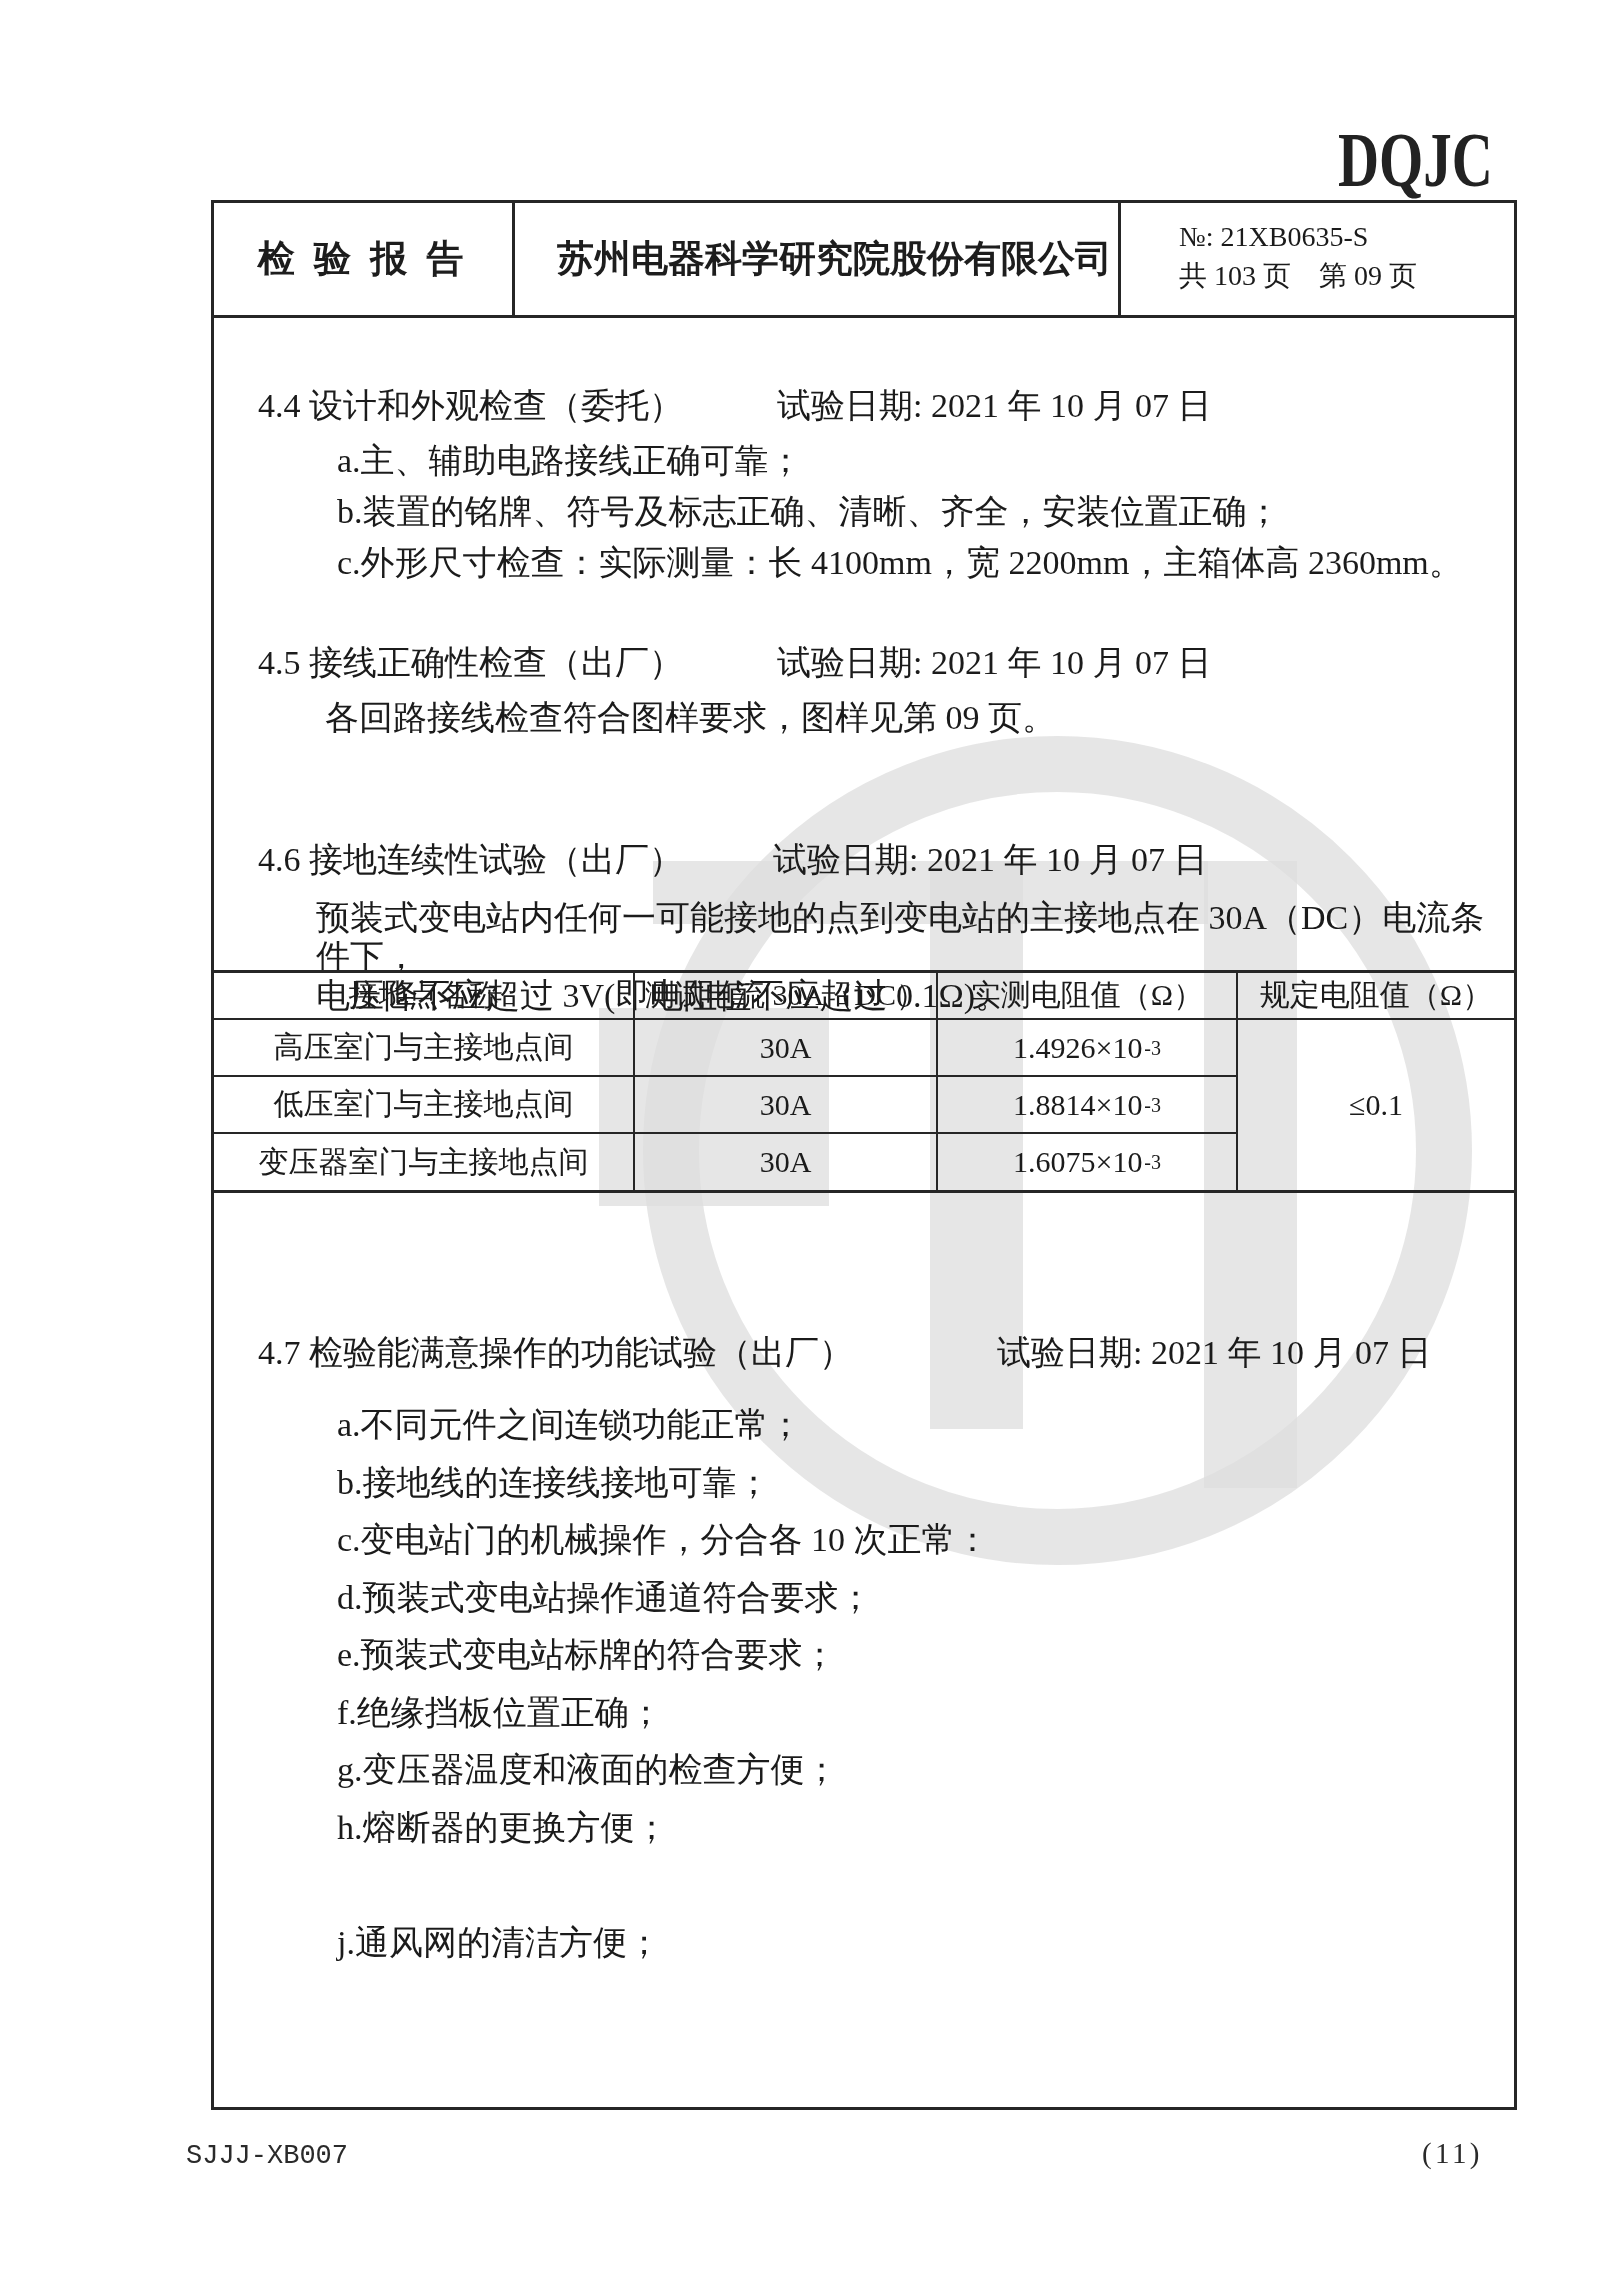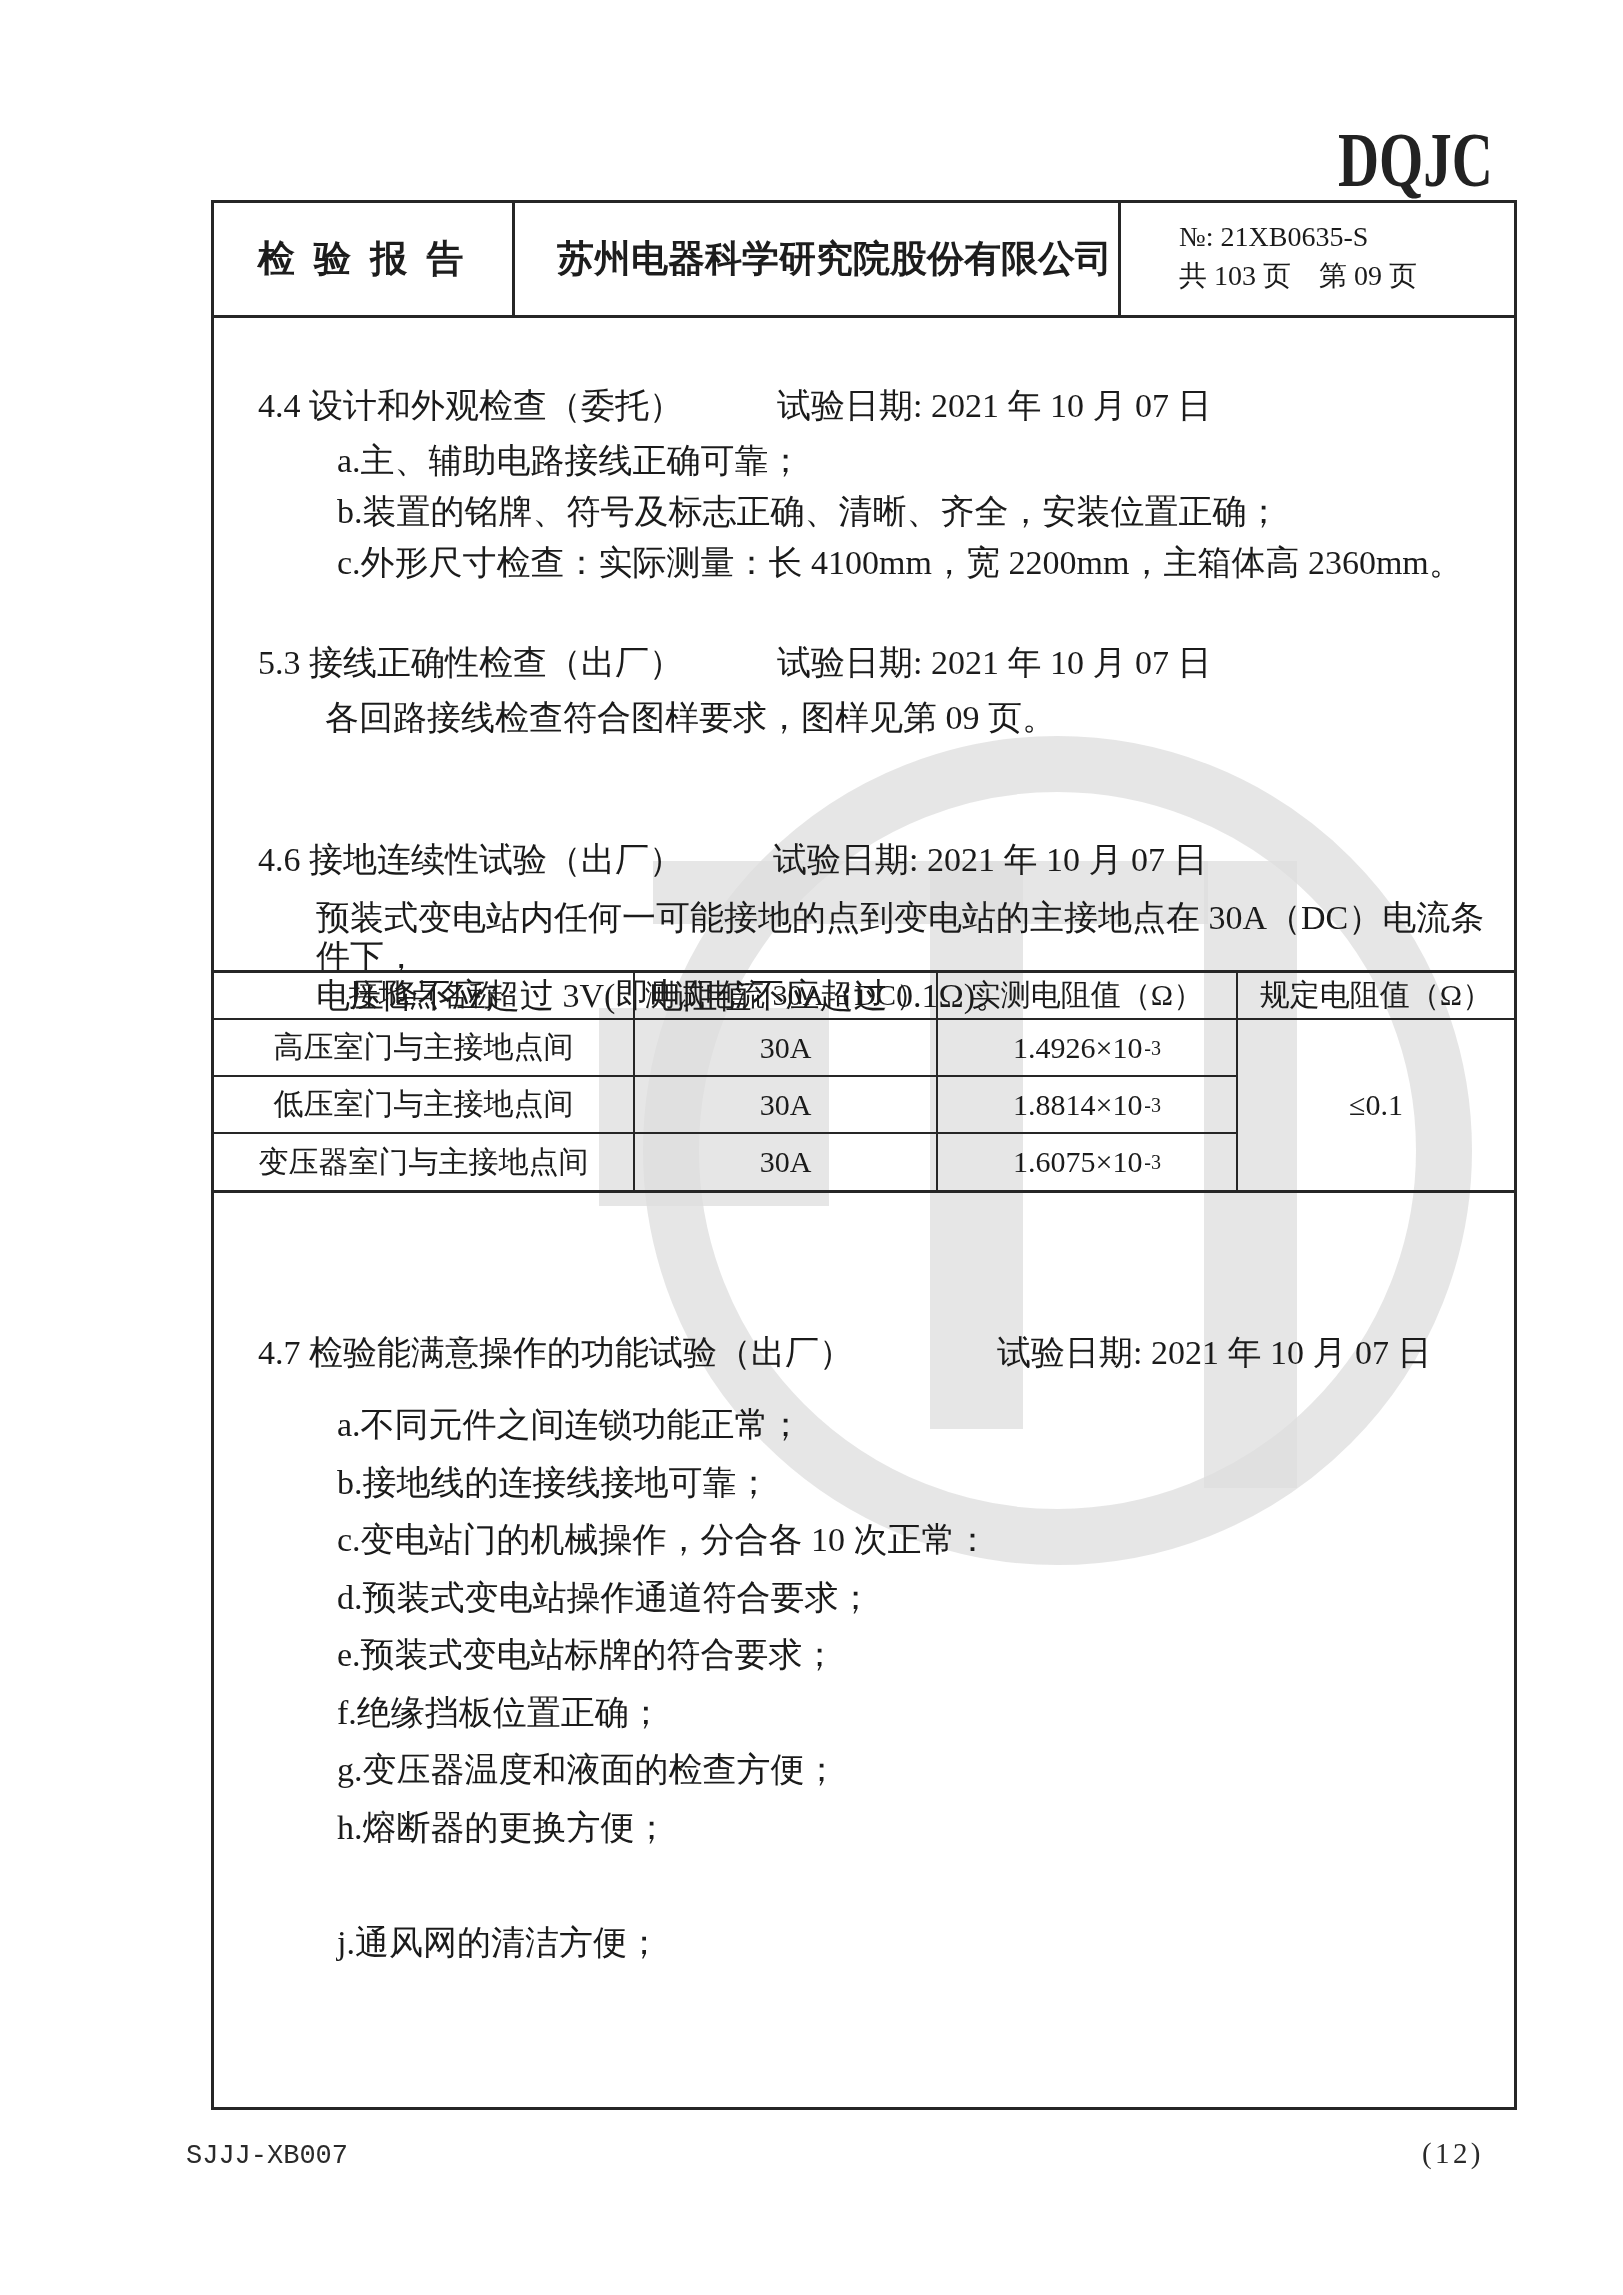--- a/index.html
+++ b/index.html
@@ -113,21 +113,21 @@
 
   <div class="abs" style="top:183px; left:0; width:100%;">
     <span class="sec-h abs" style="left:44px; top:0;">4.4 设计和外观检查（委托）</span>
     <span class="sec-date abs" style="left:563px; top:0;">试验日期: 2021 年 10 月 07 日</span>
   </div>
   <div class="item abs" style="left:123px; top:238px;">a.主、辅助电路接线正确可靠；</div>
   <div class="item abs" style="left:123px; top:289px;">b.装置的铭牌、符号及标志正确、清晰、齐全，安装位置正确；</div>
   <div class="item abs" style="left:123px; top:340px;">c.外形尺寸检查：实际测量：长 4100mm，宽 2200mm，主箱体高 2360mm。</div>
 
   <div class="abs" style="top:440px; left:0; width:100%;">
-    <span class="sec-h abs" style="left:44px; top:0;">5.3 接线正确性检查（出厂）</span>
+    <span class="sec-h abs" style="left:44px; top:0;">4.5 接线正确性检查（出厂）</span>
     <span class="sec-date abs" style="left:563px; top:0;">试验日期: 2021 年 10 月 07 日</span>
   </div>
   <div class="item abs" style="left:111px; top:495px;">各回路接线检查符合图样要求，图样见第 09 页。</div>
 
   <div class="abs" style="top:637px; left:0; width:100%;">
     <span class="sec-h abs" style="left:44px; top:0;">4.6 接地连续性试验（出厂）</span>
     <span class="sec-date abs" style="left:559px; top:0;">试验日期: 2021 年 10 月 07 日</span>
   </div>
   <div class="para abs" style="left:102px; top:695px; width:1192px;">预装式变电站内任何一可能接地的点到变电站的主接地点在 30A（DC）电流条件下，
 电压降不应超过 3V(即电阻值不应超过 0.1Ω)。</div>
@@ -172,14 +172,14 @@
   <div class="item abs" style="left:123px; top:1375px;">d.预装式变电站操作通道符合要求；</div>
   <div class="item abs" style="left:123px; top:1432px;">e.预装式变电站标牌的符合要求；</div>
   <div class="item abs" style="left:123px; top:1490px;">f.绝缘挡板位置正确；</div>
   <div class="item abs" style="left:123px; top:1547px;">g.变压器温度和液面的检查方便；</div>
   <div class="item abs" style="left:123px; top:1605px;">h.熔断器的更换方便；</div>
   <div class="item abs" style="left:123px; top:1720px;">j.通风网的清洁方便；</div>
 
 </div>
 
 <div class="foot-left">SJJJ-XB007</div>
-<div class="foot-right">(12)</div>
+<div class="foot-right">(11)</div>
 
 
 </body></html>

